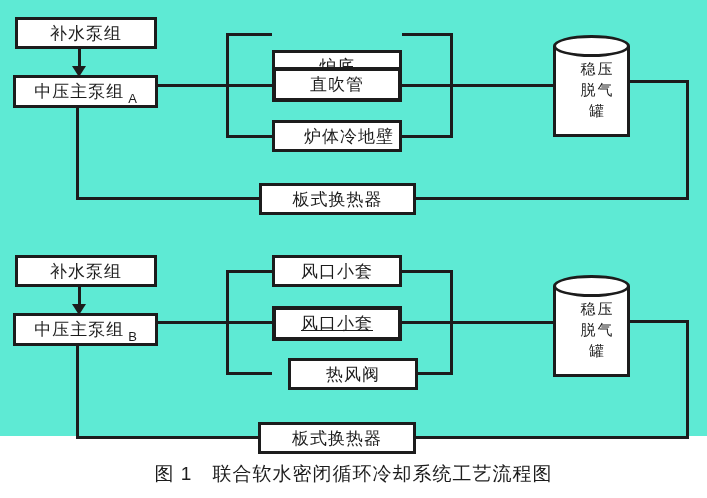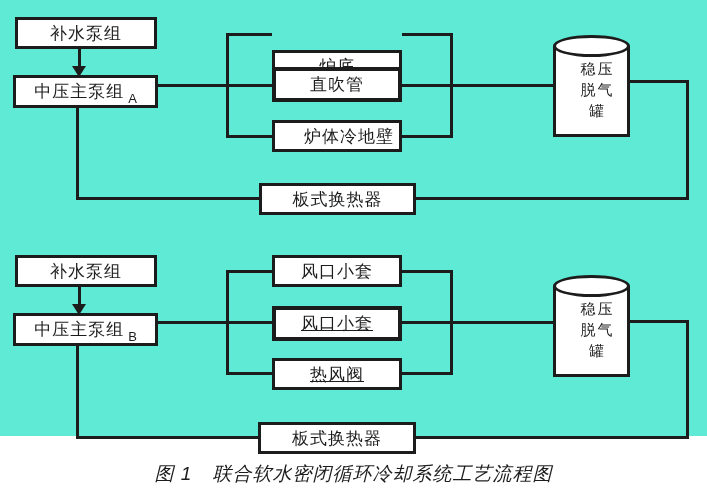--- a/index.html
+++ b/index.html
@@ -76,21 +76,20 @@
 
   .caption {
     position:absolute;
     left:0; top:461; top:461px;
     width:707px;
     text-align:center;
     font-size:19px;
     letter-spacing:1px;
     color:#1c1c1c;
     z-index:2;
-    font-style:italic;
   }
 </style>
 </head>
 <body>
 
 <div id="stage">
 
   <div>
 
     <div class="hline" style="left:156px; top:84px;  width:116px;"></div>
@@ -169,21 +168,21 @@
       <span>中压主泵组</span>
       <span class="sub">B</span>
     </div>
 
     <div class="box" style="left:272px; top:255px; width:130px; height:32px;">
       <span>风口小套</span>
     </div>
     <div class="box thick" style="left:272px; top:306px; width:130px; height:35px;text-decoration:underline;">
       <span>风口小套</span>
     </div>
-    <div class="box" style="left:272px; top:358px; width:130px; height:32px;text-decoration:underline;">
+    <div class="box" style="left:288px; top:358px; width:130px; height:32px;">
       <span>热风阀</span>
     </div>
 
     <div class="cyl-body" style="left:553px; top:286px; width:77px; height:91px;"></div>
     <div class="cyl-top" style="left:553px; top:275px; width:77px; height:22px;"></div>
     <div class="cyl-text" style="left:553px; top:298px;">
       <div>稳压</div>
       <div>脱气</div>
       <div>罐</div>
     </div>

